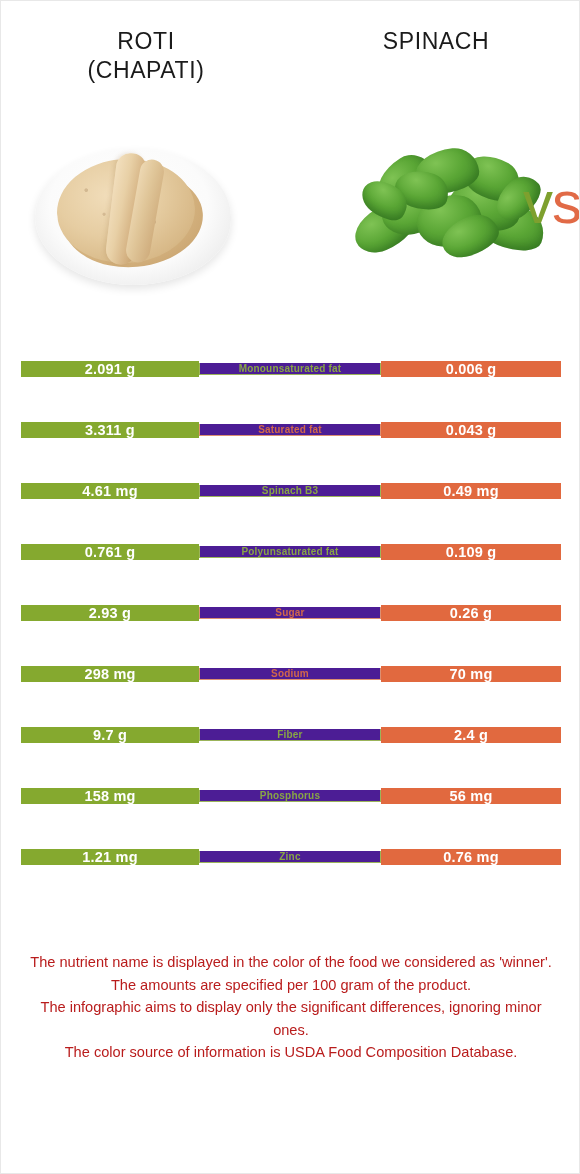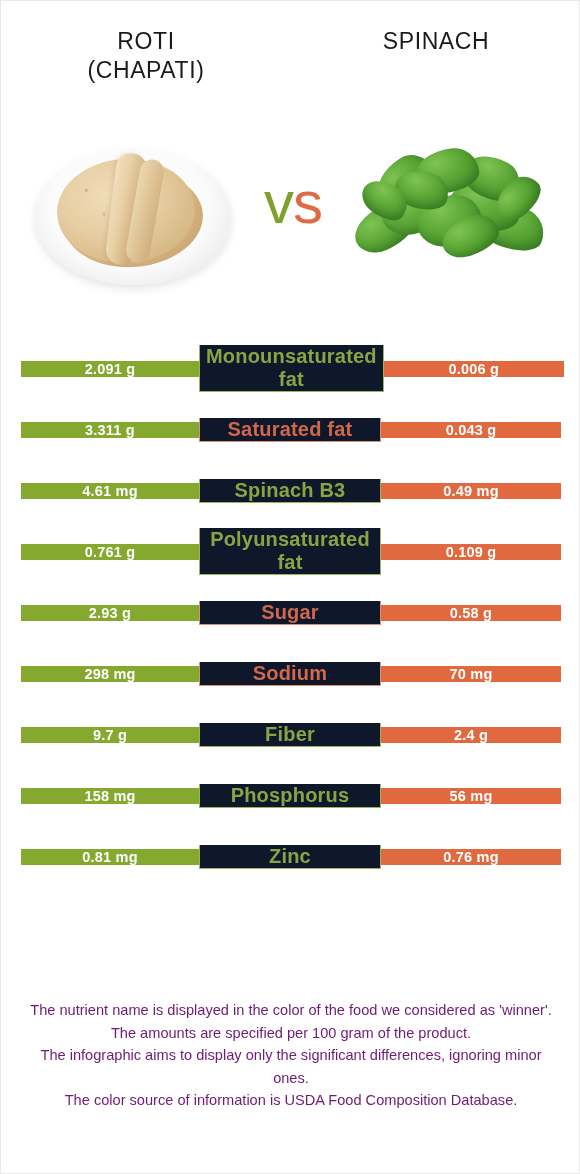--- a/index.html
+++ b/index.html
@@ -65,21 +65,21 @@
     width: 232px;
   }
   .food-img.left  { left: 18px; }
   .food-img.right { right: 18px; }
 
   .vs {
     position: absolute;
     left: 4px;
     right: 0;
     top: 54px;
-    text-align: center;
+    text-align: right;
     font-family: "Liberation Sans", sans-serif;
     font-size: 60px;
     line-height: 60px;
     font-weight: 400;
     letter-spacing: -1px;
     z-index: 5;
     user-select: none;
   }
   .vs .v { color: #7ea02e; }
   .vs .s { color: #e16a46; }
@@ -182,43 +182,43 @@
     background: #85a92f;
     color: #ffffff;
   }
   .cell-right {
     flex: 0 0 180px;
     background: #e1693f;
     color: #ffffff;
   }
   .cell-mid {
     flex: 1 1 auto;
-    background: #0f172a;
-    font-size: 20px;
+    background: #4c1d95;
+    font-size: 10px;
     font-weight: 700;
     border-left: 1px solid transparent;
     border-right: 1px solid transparent;
     border-bottom: 1px solid transparent;
     text-align: center;
     padding: 0 6px;
   }
   .cell-mid.win-left  { color: #88a545; border-color: #9bb45a; }
   .cell-mid.win-right { color: #d1674b; border-color: #dd8f72; }
 
   
   .footnote {
     position: absolute;
-    top: 998px;
+    top: 950px;
     left: 24px;
     width: 532px;
     text-align: center;
     font-family: "Liberation Sans", sans-serif;
     font-size: 14.6px;
     line-height: 22.5px;
-    color: #701a75;
+    color: #b91c1c;
     font-weight: 400;
   }
   .footnote p { margin: 0; }
 </style>
 </head>
 <body>
 
 <div id="page">
 
   <div class="titles">
@@ -282,39 +282,39 @@
         <div class="cell cell-right">0.49 mg</div>
       </div>
       <div class="row">
         <div class="cell cell-left">0.761 g</div>
         <div class="cell cell-mid win-left">Polyunsaturated fat</div>
         <div class="cell cell-right">0.109 g</div>
       </div>
       <div class="row">
         <div class="cell cell-left">2.93 g</div>
         <div class="cell cell-mid win-right">Sugar</div>
-        <div class="cell cell-right">0.58 g</div>
+        <div class="cell cell-right">0.26 g</div>
       </div>
       <div class="row">
         <div class="cell cell-left">298 mg</div>
         <div class="cell cell-mid win-right">Sodium</div>
         <div class="cell cell-right">70 mg</div>
       </div>
       <div class="row">
         <div class="cell cell-left">9.7 g</div>
         <div class="cell cell-mid win-left">Fiber</div>
         <div class="cell cell-right">2.4 g</div>
       </div>
       <div class="row">
         <div class="cell cell-left">158 mg</div>
         <div class="cell cell-mid win-left">Phosphorus</div>
         <div class="cell cell-right">56 mg</div>
       </div>
       <div class="row">
-        <div class="cell cell-left">0.81 mg</div>
+        <div class="cell cell-left">1.21 mg</div>
         <div class="cell cell-mid win-left">Zinc</div>
         <div class="cell cell-right">0.76 mg</div>
       </div>
     </div>
 
   <div class="footnote">
     <p>The nutrient name is displayed in the color of the food we considered as 'winner'.</p>
     <p>The amounts are specified per 100 gram of the product.</p>
     <p>The infographic aims to display only the significant differences, ignoring minor ones.</p>
     <p>The color source of information is USDA Food Composition Database.</p>

